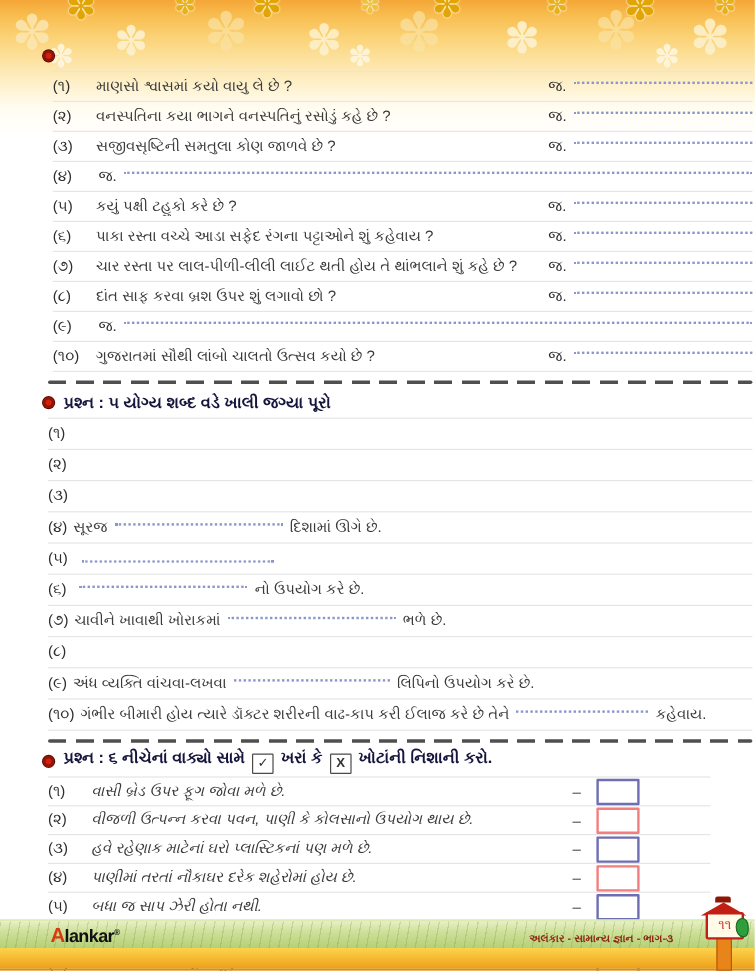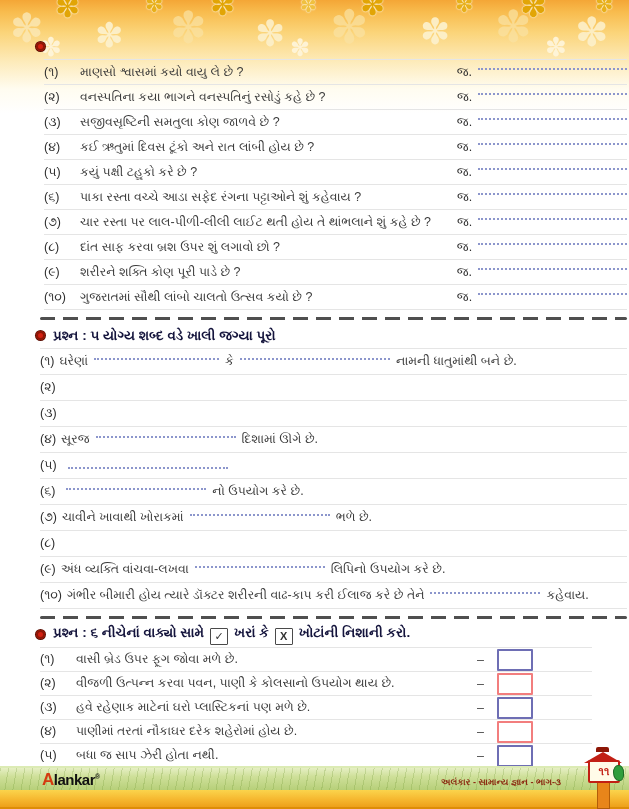--- a/index.html
+++ b/index.html
@@ -24,21 +24,21 @@
 
   .q5list{margin:0 2px 0 40px;border-top:1px solid #e5e5e5;}
   .q5-row{display:flex;align-items:center;height:25px;border-bottom:1px solid #e5e5e5;font-size:12.5px;color:#3a3a3a;}
   .qnum5{flex:0 0 auto;margin-right:5px;color:#2e2e2e;}
   .q5body{flex:1 1 auto;display:flex;align-items:center;min-width:0;white-space:nowrap;overflow:hidden;}
   .seg{flex:0 0 auto;}
   .blank{flex:0 1 auto;display:inline-block;height:0;border-top:2px dotted #8c96cc;align-self:flex-start;margin:4px 6px 0 6px;}
 
   .q6list{margin:0 37px 0 40px;border-top:1px solid #e5e5e5;}
   .q6-row{display:flex;align-items:center;height:23px;border-bottom:1px solid #e5e5e5;font-size:12.5px;color:#3a3a3a;padding-right:59px;}
-  .q6text{flex:1 1 auto;white-space:nowrap;overflow:hidden;}
+  .q6text{flex:1 1 auto;white-space:nowrap;overflow:hidden;font-style:italic;}
   .dash{flex:0 0 auto;color:#444;margin:0 13px 0 8px;}
   .tfbox{flex:0 0 auto;width:32px;height:18px;background:#fff;border:2px solid #6e6eb4;border-radius:1px;}
   .tfbox.red{border-color:#f27e7e;}
   .tfbox.blue{border-color:#6e6eb4;}
 
   .divider{height:3px;margin:7px 2px 6px 40px;background:repeating-linear-gradient(90deg,#4f4f4f 0 15px,transparent 15px 23px);border-radius:2px;}
 
   #footer{position:absolute;left:0;right:0;bottom:0;height:41px;}
   .grass{position:absolute;left:0;right:0;bottom:17px;height:24px;
     background:linear-gradient(180deg,#e6efc4 0%,#cfe09a 35%,#b3cd74 100%);
@@ -46,21 +46,21 @@
   .grass::after{content:"";position:absolute;inset:0;
     background:repeating-linear-gradient(100deg,rgba(110,150,50,0.25) 0 1px,transparent 1px 8px);}
   .yellowband{position:absolute;left:0;right:0;bottom:0;height:17px;
     background:linear-gradient(180deg,#fbd44c 0%,#f5b52d 60%,#eda01a 100%);border-bottom:2px solid #de8d07;}
   .logo{position:absolute;left:42px;bottom:19px;font-weight:bold;font-size:15px;letter-spacing:-0.5px;color:#111;z-index:3;}
   .logo .logo-a{color:#d43b10;font-size:17px;}
   .logo .reg{font-size:7px;vertical-align:super;}
   .booktitle{position:absolute;right:68px;bottom:21px;font-size:9px;font-weight:bold;color:#8c2b12;z-index:3;white-space:nowrap;margin-top:24px;}
   .birdhouse{position:absolute;right:4px;bottom:0;width:44px;height:64px;z-index:4;}
   .bh-post{position:absolute;left:16px;bottom:0;width:11px;height:30px;background:#e8851a;border:1px solid #b35d08;}
-  .bh-house{position:absolute;left:7px;bottom:26px;width:28px;height:19px;background:#fffbe8;border:2px solid #c21f14;border-radius:2px;text-align:center;font-size:11px;font-weight:bold;color:#c21f14;line-height:19px;}
+  .bh-house{position:absolute;left:7px;bottom:26px;width:28px;height:19px;background:#fffbe8;border:2px solid #c21f14;border-radius:2px;text-align:center;font-size:11px;font-weight:normal;color:#c21f14;line-height:19px;}
   .bh-roof{position:absolute;left:3px;bottom:46px;width:0;height:0;border-left:19px solid transparent;border-right:19px solid transparent;border-bottom:11px solid #c21f14;}
   .bh-cap{position:absolute;left:15px;bottom:57px;width:13px;height:5px;background:#8d1606;border-radius:2px 2px 0 0;}
   .bh-parrot{position:absolute;right:1px;bottom:28px;width:9px;height:14px;background:#2f9e3c;border-radius:50% 50% 40% 60%;border:1px solid #1d6b26;}
 </style>
 </head>
 <body>
 
 <div id="page">
   <div id="flower-band">
       <span class="flower" style="left: 55px; top: -8px; font-size: 30px; color: rgb(226, 165, 6); opacity: 1; text-shadow: rgb(255, 251, 232) 0px 0px 2px, rgb(255, 255, 255) 0px 0px 1px;">✽</span>
@@ -109,21 +109,20 @@
         <div class="q4-row">
           <span class="qnum">(૩)</span>
           <span class="qtext">સજીવસૃષ્ટિની સમતુલા કોણ જાળવે છે ?</span>
           <span class="ans">
             <span class="ja">જ.</span>
             <span class="ansline"></span>
           </span>
         </div>
         <div class="q4-row">
           <span class="qnum">(૪)</span>
-          <span class="qtext">કઈ ઋતુમાં દિવસ ટૂંકો અને રાત લાંબી હોય છે ?</span>
           <span class="ans">
             <span class="ja">જ.</span>
             <span class="ansline"></span>
           </span>
         </div>
         <div class="q4-row">
           <span class="qnum">(૫)</span>
           <span class="qtext">કયું પક્ષી ટહુકો કરે છે ?</span>
           <span class="ans">
             <span class="ja">જ.</span>
@@ -149,21 +148,20 @@
         <div class="q4-row">
           <span class="qnum">(૮)</span>
           <span class="qtext">દાંત સાફ કરવા બ્રશ ઉપર શું લગાવો છો ?</span>
           <span class="ans">
             <span class="ja">જ.</span>
             <span class="ansline"></span>
           </span>
         </div>
         <div class="q4-row">
           <span class="qnum">(૯)</span>
-          <span class="qtext">શરીરને શક્તિ કોણ પૂરી પાડે છે ?</span>
           <span class="ans">
             <span class="ja">જ.</span>
             <span class="ansline"></span>
           </span>
         </div>
         <div class="q4-row">
           <span class="qnum">(૧૦)</span>
           <span class="qtext">ગુજરાતમાં સૌથી લાંબો ચાલતો ઉત્સવ કયો છે ?</span>
           <span class="ans">
             <span class="ja">જ.</span>
@@ -174,27 +172,20 @@
 
     <div class="divider"></div>
 
     <div class="sec-heading">
       <span class="bullet"></span>
       <span class="sec-title">પ્રશ્ન : ૫  યોગ્ય શબ્દ વડે ખાલી જગ્યા પૂરો</span>
     </div>
     <div class="q5list" id="s5list">
         <div class="q5-row">
           <span class="qnum5">(૧)</span>
-          <span class="q5body">
-            <span class="seg">ઘરેણાં</span>
-            <span class="blank" style="width: 125px;"></span>
-            <span class="seg">કે</span>
-            <span class="blank" style="width: 150px;"></span>
-            <span class="seg">નામની ધાતુમાંથી બને છે.</span>
-          </span>
         </div>
         <div class="q5-row">
           <span class="qnum5">(૨)</span>
         </div>
         <div class="q5-row">
           <span class="qnum5">(૩)</span>
         </div>
         <div class="q5-row">
           <span class="qnum5">(૪)</span>
           <span class="q5body">

